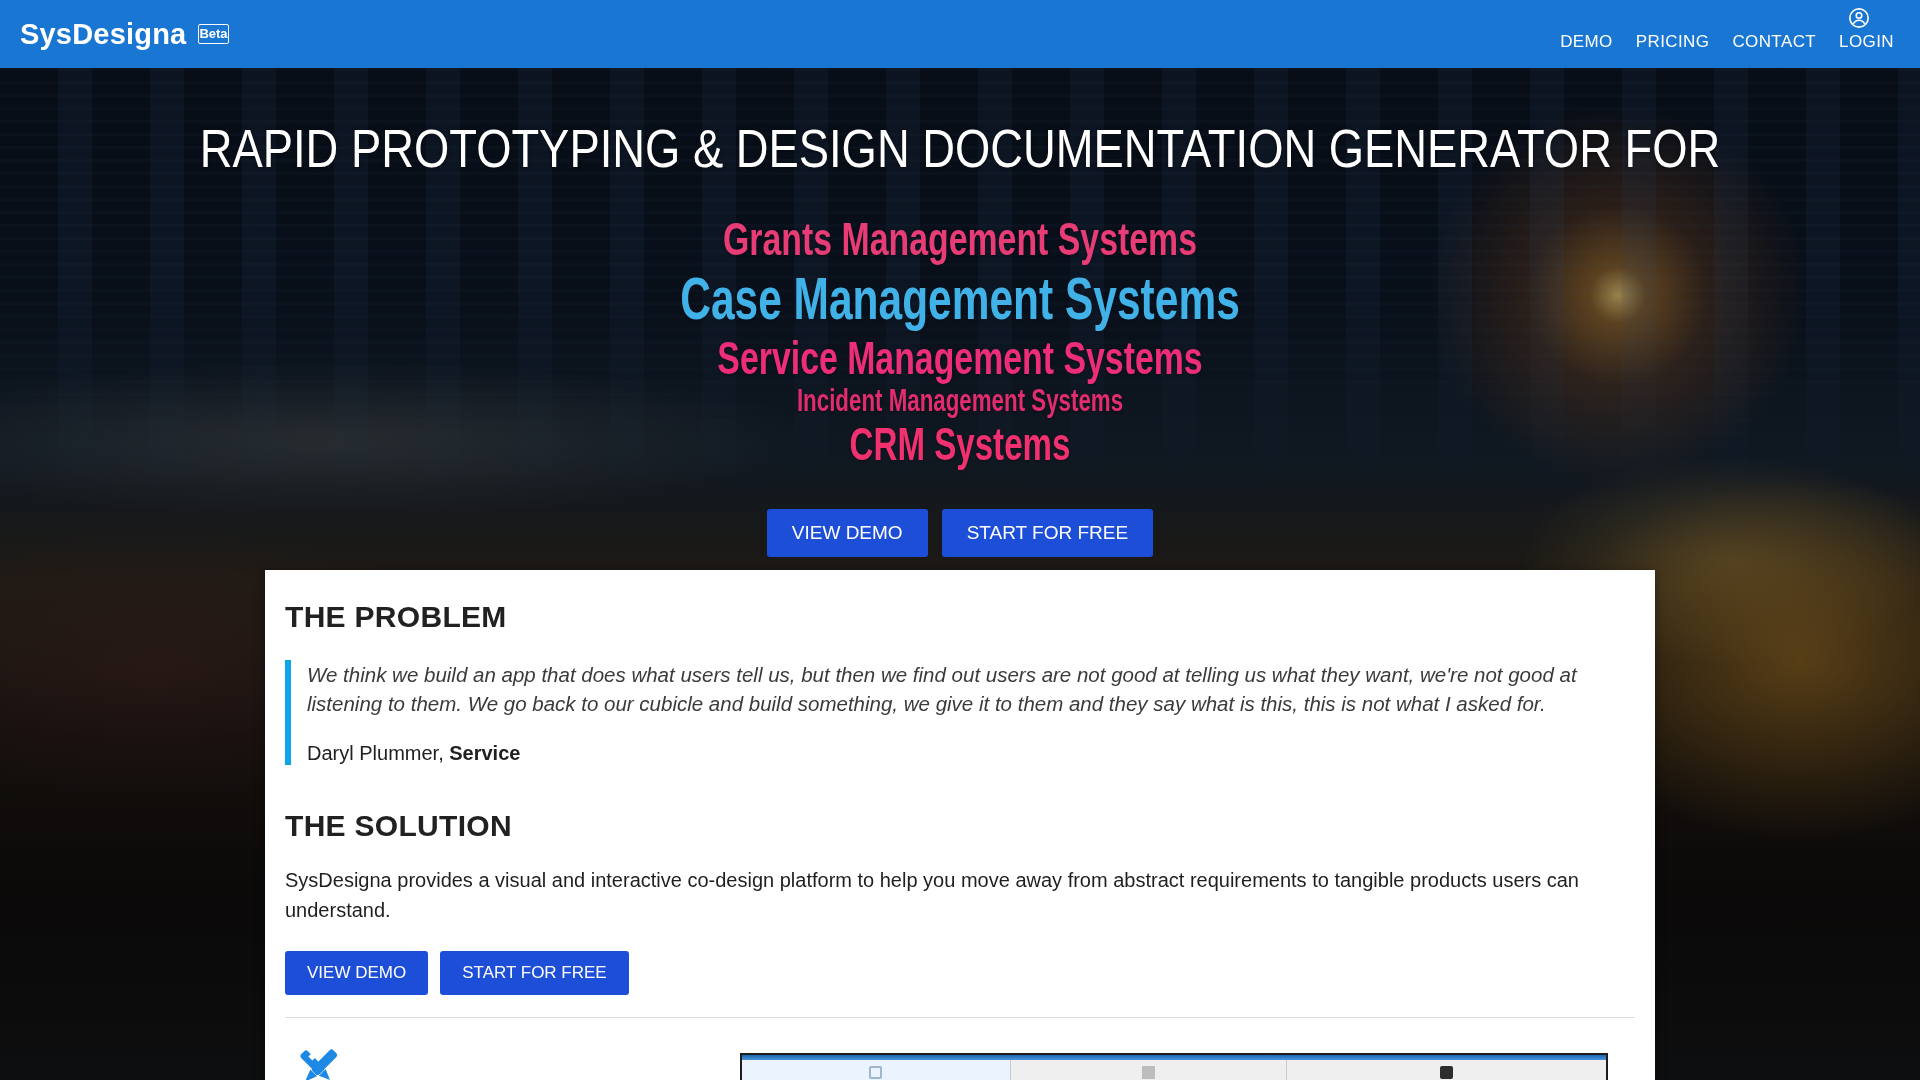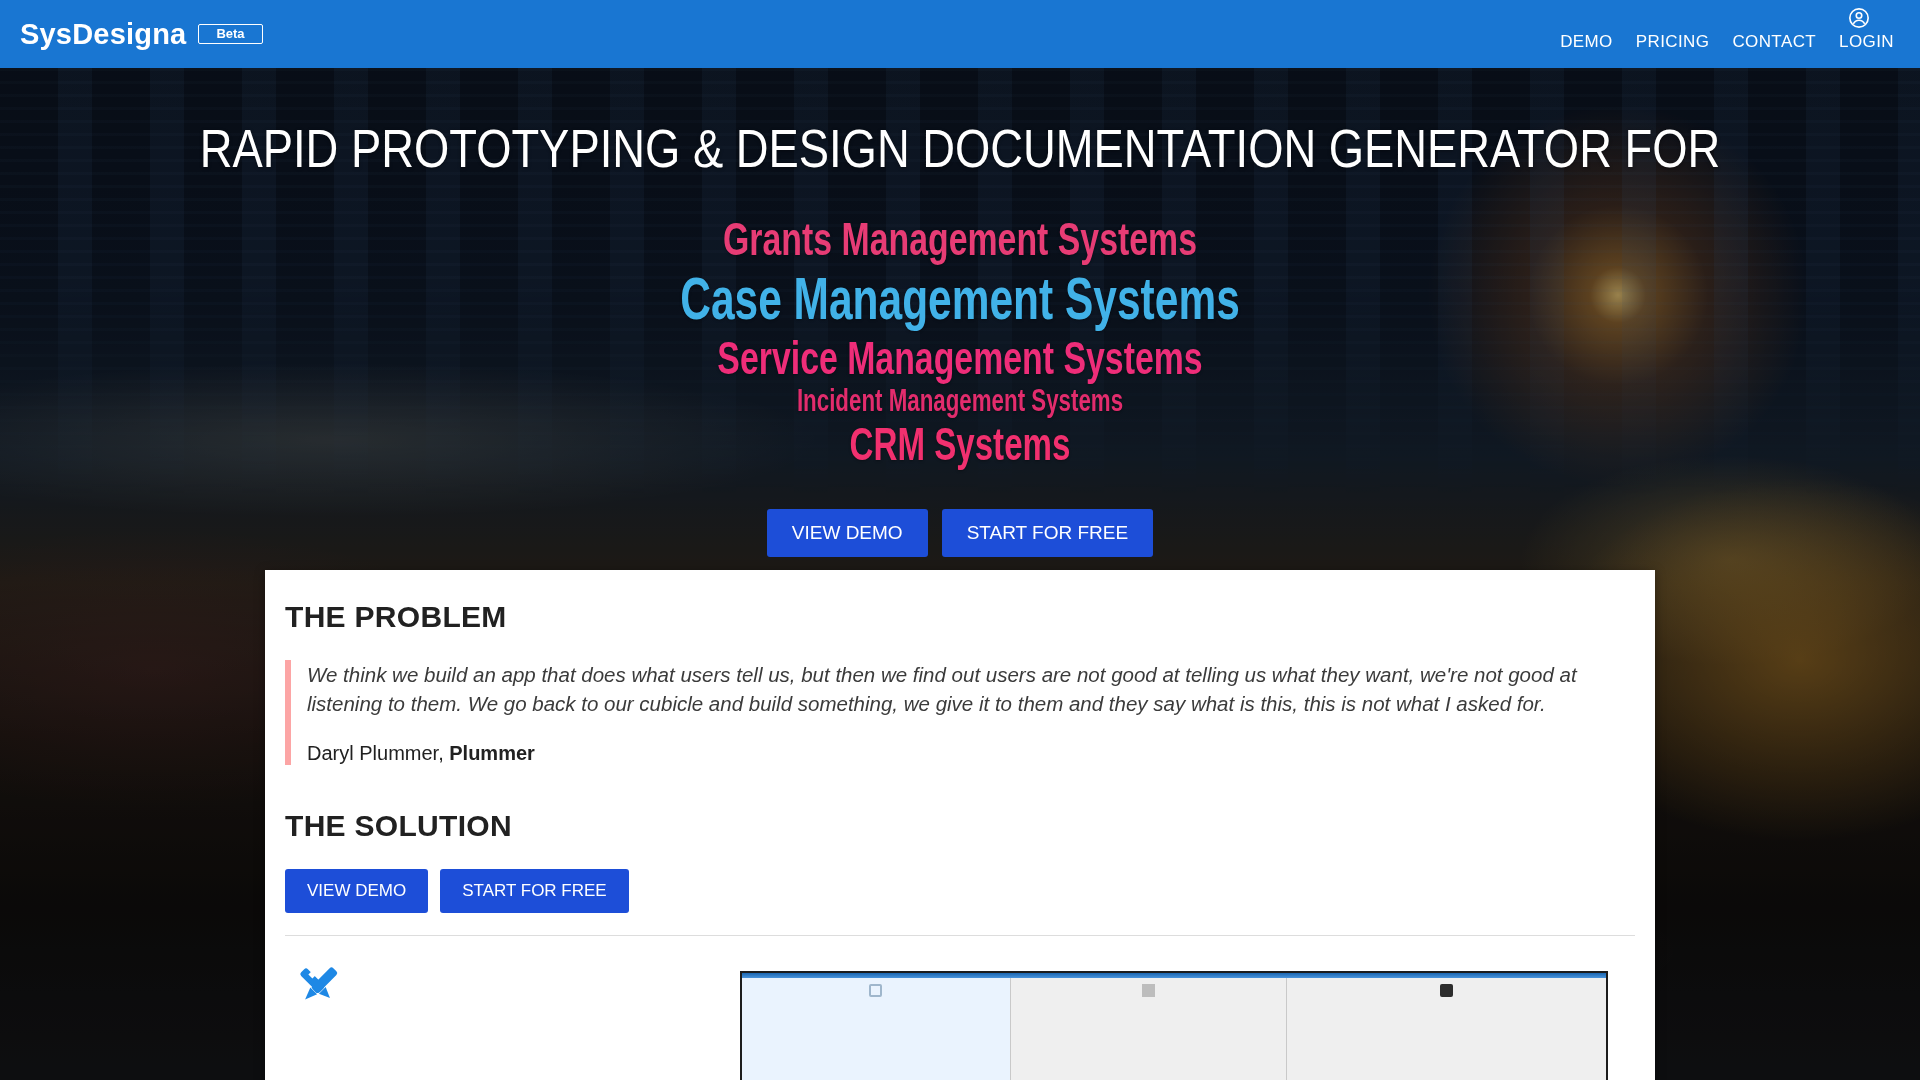--- a/index.html
+++ b/index.html
@@ -28,21 +28,21 @@
             mask-image:linear-gradient(180deg,#000 55%,transparent 100%);
   }
   .bg-shade { position:absolute; inset:0; background:rgba(4,8,14,.38); }
 
   
   .topbar { position:absolute; left:0; top:0; width:100%; height:68px;
             background:#1976d2; z-index:30; }
   .brand-wrap { position:absolute; left:20px; top:0; height:68px; display:flex; align-items:center; }
   .brand { color:#fff; font-size:29px; font-weight:700; letter-spacing:.2px; }
   .beta-badge { margin-left:12px; color:#fff; border:1.5px solid #fff; border-radius:2px;
-                font-size:13px; font-weight:700; padding:2px 17px 3px; line-height:1; }
+                font-size:13px; font-weight:700; padding:2px 0 3px; line-height:1; }
   .nav-right { position:absolute; right:26px; top:7px; display:flex; flex-direction:column;
                align-items:flex-end; gap:3px; }
   .account-icon { width:22px; height:22px; margin-right:24px; display:block; }
   .nav-links { display:flex; gap:23px; }
   .nav-links a { color:#fff; text-decoration:none; font-size:17px; font-weight:500;
                  letter-spacing:.4px; line-height:20px; }
 
   
   .hero { position:absolute; left:0; top:68px; width:100%; z-index:10; text-align:center; }
   .hero-title { margin-top:49px; color:#fff; font-size:54px; font-weight:500; white-space:nowrap;
@@ -58,21 +58,21 @@
   .hero-btns { margin-top:38px; display:flex; justify-content:center; gap:14px; }
   .btn { background:#1d4ed8; color:#fff; border:none; border-radius:3px; cursor:pointer;
          font-family:"Liberation Sans", sans-serif; font-weight:400; }
   .btn-hero { font-size:19px; padding:13px 25px; }
 
   
   .card { position:absolute; left:265px; top:570px; width:1390px; height:560px;
           background:#fff; z-index:20; padding:24px 20px 0 20px; box-shadow:0 2px 10px rgba(0,0,0,.35); }
   .h2 { font-size:30px; font-weight:600; color:#212121; letter-spacing:.3px; }
   .h2.problem { margin-top:6px; }
-  .quote-block { margin-top:26px; border-left:6px solid #fca5a5; padding-left:16px; }
+  .quote-block { margin-top:26px; border-left:6px solid #0ea5e9; padding-left:16px; }
   .quote-text { font-style:italic; font-size:20.5px; line-height:29px; color:#3b3b3b; max-width:1330px; }
   .quote-attr { margin-top:24px; font-size:20px; color:#212121; }
   .quote-attr b { font-weight:700; }
   .h2.solution { margin-top:44px; }
   .solution-text { margin-top:22px; font-size:20px; line-height:30px; color:#1f1f1f; max-width:1315px; }
   .card-btns { margin-top:26px; display:flex; gap:12px; }
   .btn-card { font-size:17px; padding:12px 22px; }
   .divider { margin-top:22px; border-top:1px solid #ddd; }
   .feature-row { margin-top:24px; display:flex; align-items:flex-start; }
   .feature-left { width:455px; padding-left:7px; }
@@ -131,24 +131,25 @@
       <button class="btn btn-hero">VIEW DEMO</button>
       <button class="btn btn-hero">START FOR FREE</button>
     </div>
   </section>
 
   <main class="card">
     <h2 class="h2 problem">THE PROBLEM</h2>
 
     <blockquote class="quote-block">
       <p class="quote-text">We think we build an app that does what users tell us, but then we find out users are not good at telling us what they want, we're not good at listening to them. We go back to our cubicle and build something, we give it to them and they say what is this, this is not what I asked for.</p>
-      <p class="quote-attr"><span>Daryl Plummer, </span><b>Plummer</b></p>
+      <p class="quote-attr"><span>Daryl Plummer, </span><b>Service</b></p>
     </blockquote>
 
     <h2 class="h2 solution">THE SOLUTION</h2>
+    <p class="solution-text">SysDesigna provides a visual and interactive co-design platform to help you move away from abstract requirements to tangible products users can understand.</p>
 
     <div class="card-btns">
       <button class="btn btn-card">VIEW DEMO</button>
       <button class="btn btn-card">START FOR FREE</button>
     </div>
 
     <div class="divider"></div>
 
     <div class="feature-row">
       <div class="feature-left">

